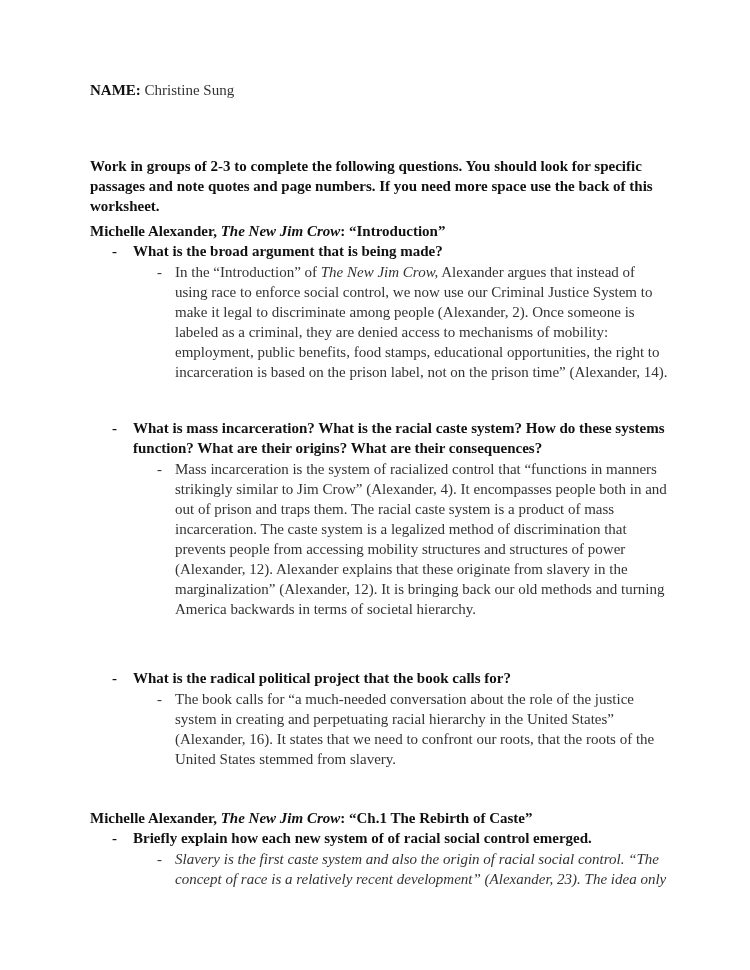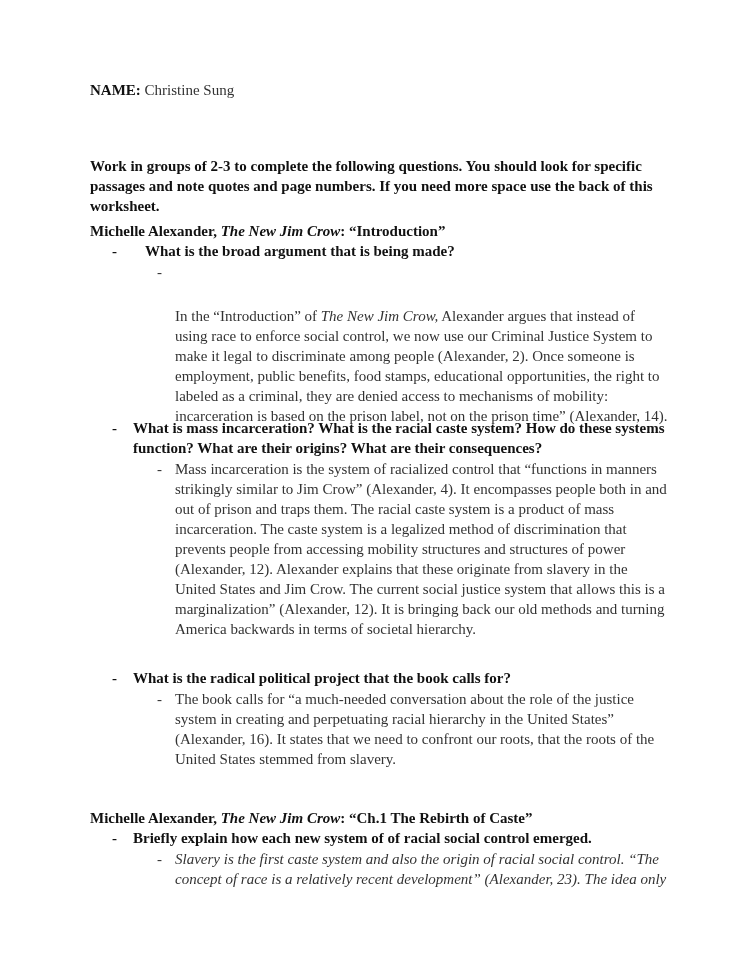--- a/index.html
+++ b/index.html
@@ -32,47 +32,46 @@
     <span class="line">Work in groups of 2-3 to complete the following questions. You should look for specific</span>
     <span class="line">passages and note quotes and page numbers. If you need more space use the back of this</span>
     <span class="line">worksheet.</span>
   </div>
 
   <div class="abs section-title b" style="top:221px;">
     <span>Michelle Alexander, </span><i>The New Jim Crow</i><span>: “Introduction”</span>
   </div>
 
   <div class="abs q-dash" style="top:241px;">-</div>
-  <div class="abs q-text b" style="top:241px;margin-left:12px;">
+  <div class="abs q-text b" style="top:241px;">
     <span class="line">What is the broad argument that is being made?</span>
   </div>
   <div class="abs a-dash" style="top:262px;">-</div>
-  <div class="abs a-text" style="top:262px;margin-top:44px;">
+  <div class="abs a-text" style="top:262px;">
     <span class="line"><span>In the “Introduction” of </span><i>The New Jim Crow,</i><span> Alexander argues that instead of</span></span>
     <span class="line">using race to enforce social control, we now use our Criminal Justice System to</span>
     <span class="line">make it legal to discriminate among people (Alexander, 2). Once someone is</span>
+    <span class="line">labeled as a criminal, they are denied access to mechanisms of mobility:</span>
     <span class="line">employment, public benefits, food stamps, educational opportunities, the right to</span>
-    <span class="line">labeled as a criminal, they are denied access to mechanisms of mobility:</span>
     <span class="line">incarceration is based on the prison label, not on the prison time” (Alexander, 14).</span>
   </div>
 
   <div class="abs q-dash" style="top:418px;">-</div>
   <div class="abs q-text b" style="top:418px;">
     <span class="line">What is mass incarceration? What is the racial caste system? How do these systems</span>
     <span class="line">function? What are their origins? What are their consequences?</span>
   </div>
   <div class="abs a-dash" style="top:459px;">-</div>
   <div class="abs a-text" style="top:459px;">
     <span class="line">Mass incarceration is the system of racialized control that “functions in manners</span>
     <span class="line">strikingly similar to Jim Crow” (Alexander, 4). It encompasses people both in and</span>
     <span class="line">out of prison and traps them.  The racial caste system is a product of mass</span>
     <span class="line">incarceration. The caste system is a legalized method of discrimination that</span>
     <span class="line">prevents people from accessing mobility structures and structures of power</span>
     <span class="line">(Alexander, 12). Alexander explains that these originate from slavery in the</span>
-    <span class="line">United States and Jim Crow. The current social justice system that allows this is a</span>
     <span class="line">marginalization” (Alexander, 12). It is bringing back our old methods and turning</span>
     <span class="line">America backwards in terms of societal hierarchy.</span>
   </div>
 
   <div class="abs q-dash" style="top:668px;">-</div>
   <div class="abs q-text b" style="top:668px;text-align:right;">
     <span class="line">What is the radical political project that the book calls for?</span>
   </div>
   <div class="abs a-dash" style="top:689px;">-</div>
   <div class="abs a-text" style="top:689px;">

